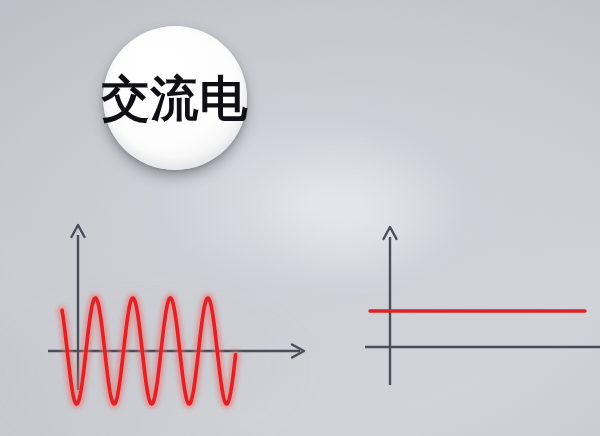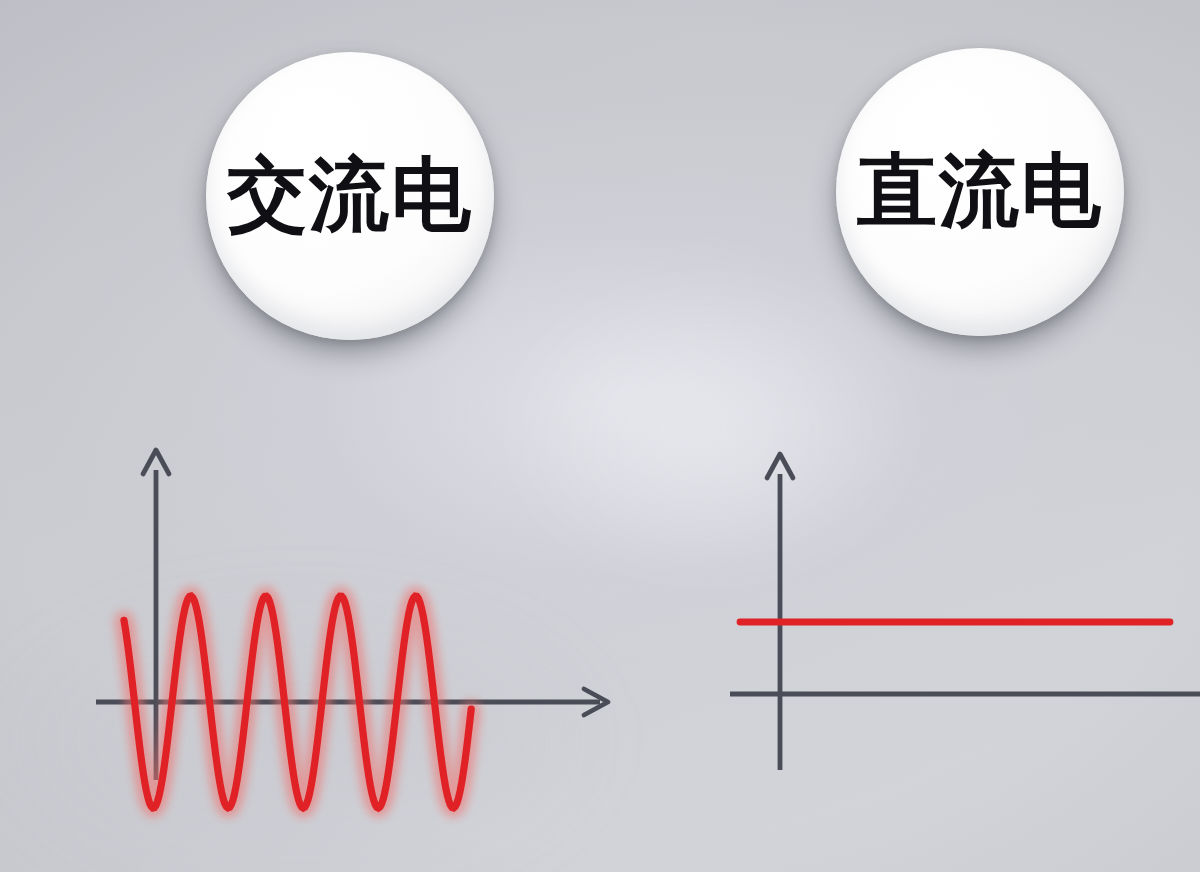--- a/index.html
+++ b/index.html
@@ -63,21 +63,21 @@
       0 7px 13px rgba(70,72,82,0.42),
       0 2px 4px rgba(70,72,82,0.26),
       inset 0 -6px 10px rgba(196,197,205,0.35);
     display: flex;
     align-items: center;
     justify-content: center;
   }
   .badge-label {
     font-family: "DejaVu Sans", "Liberation Sans", sans-serif;
     font-weight: 700;
-    font-size: 40px;
+    font-size: 48px;
     letter-spacing: 1px;
     color: #101014;
     line-height: 1;
     white-space: nowrap;
     user-select: none;
   }
 
   #badge-ac { left: 103px; top: 26px; width: 144px; height: 144px; }
   #badge-dc { left: 418px; top: 24px; width: 144px; height: 144px; }
 
@@ -96,23 +96,20 @@
 
   <div class="bg-base"></div>
   <div class="bg-smudge-a"></div>
   <div class="bg-smudge-b"></div>
   <div class="bg-vignette"></div>
 
   <div class="badge" id="badge-ac">
     <span class="badge-label">交流电</span>
   </div>
 
-  <div class="badge" id="badge-dc">
-    <span class="badge-label">直流电</span>
-  </div>
 
   <div class="chart" id="chart-ac">
     <svg width="300" height="210" viewBox="0 0 300 210" xmlns="http://www.w3.org/2000/svg">
       <defs>
         <filter id="redGlowAC" x="-30%" y="-60%" width="160%" height="220%">
           <feGaussianBlur stdDeviation="2.6" result="b"></feGaussianBlur>
           <feMerge>
             <feMergeNode in="b"></feMergeNode>
             <feMergeNode in="b"></feMergeNode>
           </feMerge>

